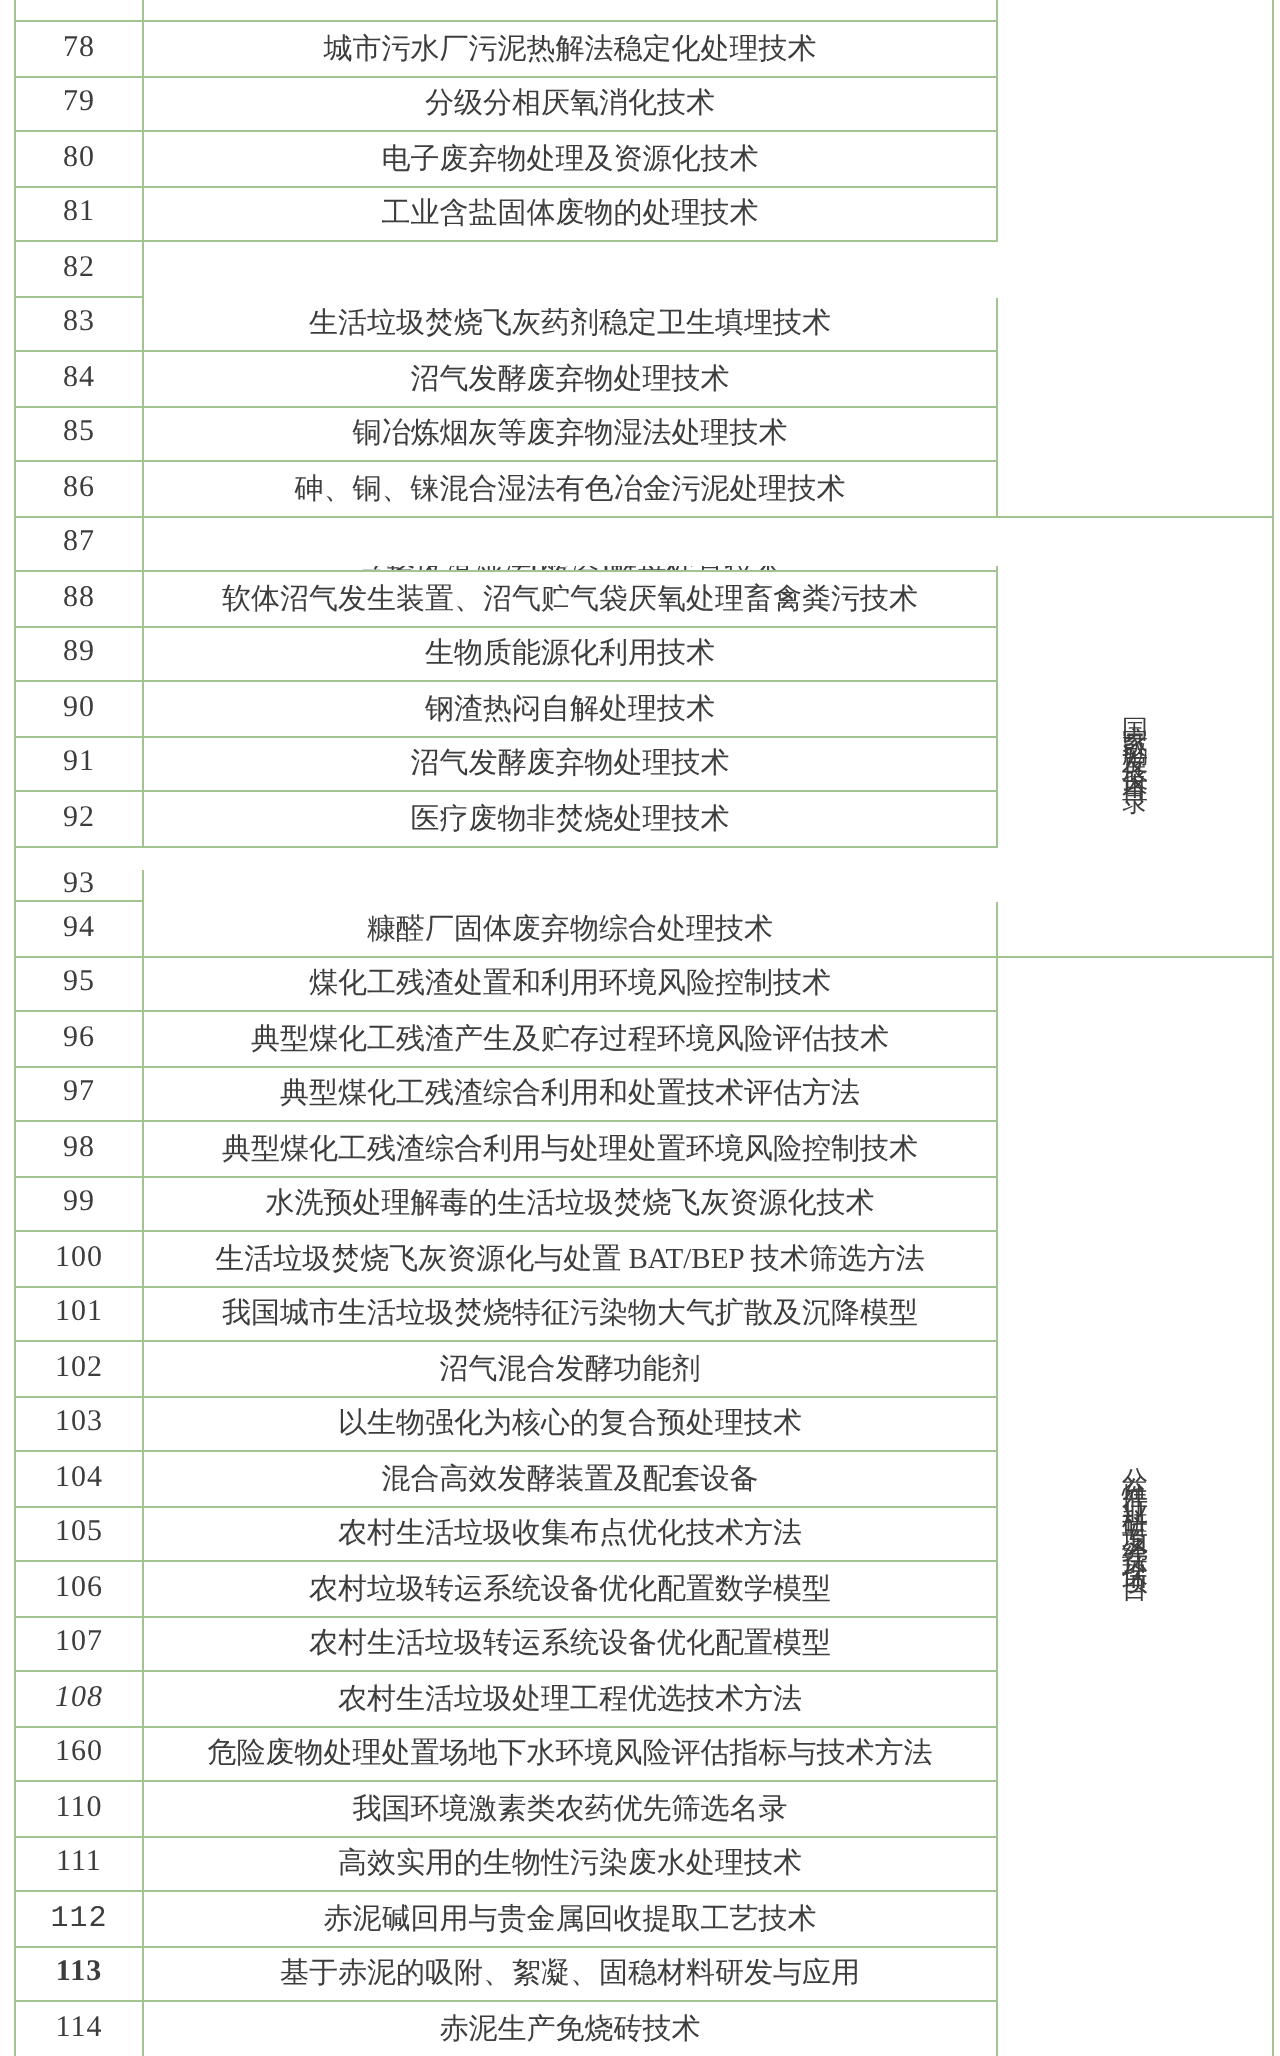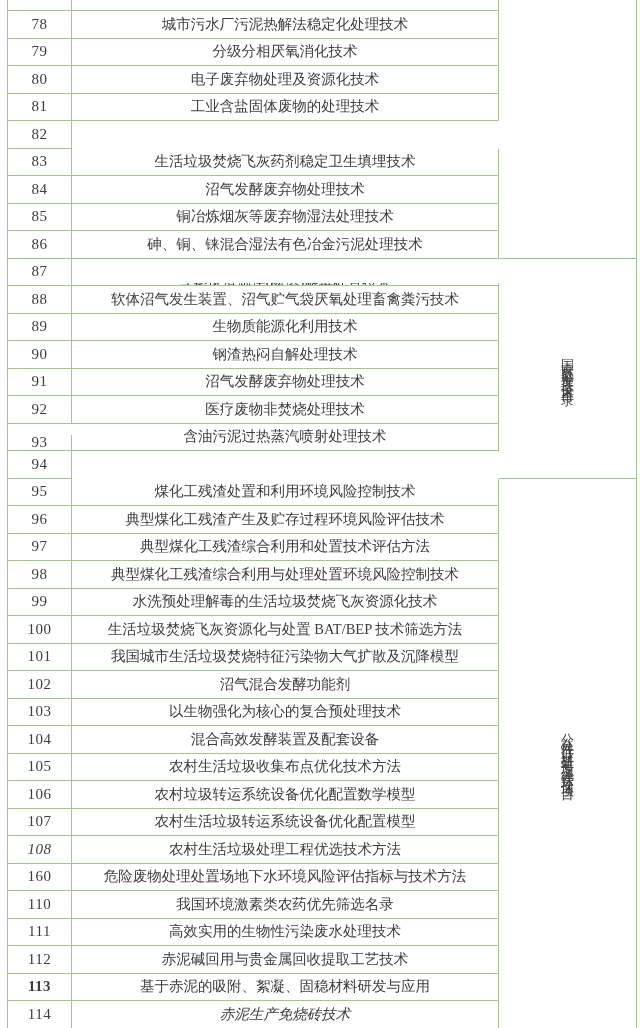--- a/index.html
+++ b/index.html
@@ -73,22 +73,22 @@
       <div class="cell name" style="grid-area: 12 / 2;">软体沼气发生装置、沼气贮气袋厌氧处理畜禽粪污技术</div>
       <div class="cell num" style="grid-area: 13 / 1;">89</div>
       <div class="cell name" style="grid-area: 13 / 2;">生物质能源化利用技术</div>
       <div class="cell num" style="grid-area: 14 / 1;">90</div>
       <div class="cell name" style="grid-area: 14 / 2;">钢渣热闷自解处理技术</div>
       <div class="cell num" style="grid-area: 15 / 1;">91</div>
       <div class="cell name" style="grid-area: 15 / 2;">沼气发酵废弃物处理技术</div>
       <div class="cell num" style="grid-area: 16 / 1;">92</div>
       <div class="cell name" style="grid-area: 16 / 2;">医疗废物非焚烧处理技术</div>
       <div class="cell num" style="grid-area: 17 / 1; margin-top: 11px;">93</div>
-      <div class="cell name" style="grid-area: 17 / 2;">含油污泥过热蒸汽喷射处理技术</div>
       <div class="cell num" style="grid-area: 18 / 1;">94</div>
+      <div class="cell name" style="grid-area: 18 / 2;">糠醛厂固体废弃物综合处理技术</div>
       <div class="cell num" style="grid-area: 19 / 1;">95</div>
       <div class="cell name" style="grid-area: 19 / 2;">煤化工残渣处置和利用环境风险控制技术</div>
       <div class="cell num" style="grid-area: 20 / 1;">96</div>
       <div class="cell name" style="grid-area: 20 / 2;">典型煤化工残渣产生及贮存过程环境风险评估技术</div>
       <div class="cell num" style="grid-area: 21 / 1;">97</div>
       <div class="cell name" style="grid-area: 21 / 2;">典型煤化工残渣综合利用和处置技术评估方法</div>
       <div class="cell num" style="grid-area: 22 / 1;">98</div>
       <div class="cell name" style="grid-area: 22 / 2;">典型煤化工残渣综合利用与处理处置环境风险控制技术</div>
       <div class="cell num" style="grid-area: 23 / 1;">99</div>
       <div class="cell name" style="grid-area: 23 / 2;">水洗预处理解毒的生活垃圾焚烧飞灰资源化技术</div>
@@ -109,26 +109,26 @@
       <div class="cell num" style="grid-area: 31 / 1;">107</div>
       <div class="cell name" style="grid-area: 31 / 2;">农村生活垃圾转运系统设备优化配置模型</div>
       <div class="cell num" style="grid-area: 32 / 1; font-style: italic;">108</div>
       <div class="cell name" style="grid-area: 32 / 2;">农村生活垃圾处理工程优选技术方法</div>
       <div class="cell num" style="grid-area: 33 / 1;">160</div>
       <div class="cell name" style="grid-area: 33 / 2;">危险废物处理处置场地下水环境风险评估指标与技术方法</div>
       <div class="cell num" style="grid-area: 34 / 1;">110</div>
       <div class="cell name" style="grid-area: 34 / 2;">我国环境激素类农药优先筛选名录</div>
       <div class="cell num" style="grid-area: 35 / 1;">111</div>
       <div class="cell name" style="grid-area: 35 / 2;">高效实用的生物性污染废水处理技术</div>
-      <div class="cell num" style="grid-area: 36 / 1;">112</div>
+      <div class="cell num" style="grid-area: 36 / 1; font-family: Liberation Mono, monospace;">112</div>
       <div class="cell name" style="grid-area: 36 / 2;">赤泥碱回用与贵金属回收提取工艺技术</div>
       <div class="cell num" style="grid-area: 37 / 1; font-weight: bold;">113</div>
       <div class="cell name" style="grid-area: 37 / 2;">基于赤泥的吸附、絮凝、固稳材料研发与应用</div>
       <div class="cell num" style="grid-area: 38 / 1;">114</div>
-      <div class="cell name" style="grid-area: 38 / 2; font-style: italic;">赤泥生产免烧砖技术</div>
+      <div class="cell name" style="grid-area: 38 / 2;">赤泥生产免烧砖技术</div>
       <div class="cell cat" style="grid-area: 1 / 3 / 11;">
         <span class="cat-text"></span>
       </div>
       <div class="cell cat" style="grid-area: 11 / 3 / 19;">
         <span class="cat-text">国家鼓励发展技术目录</span>
       </div>
       <div class="cell cat" style="grid-area: 19 / 3 / 39;">
         <span class="cat-text">公益性行业科研专项经费环保项目</span>
       </div>
     </div>

